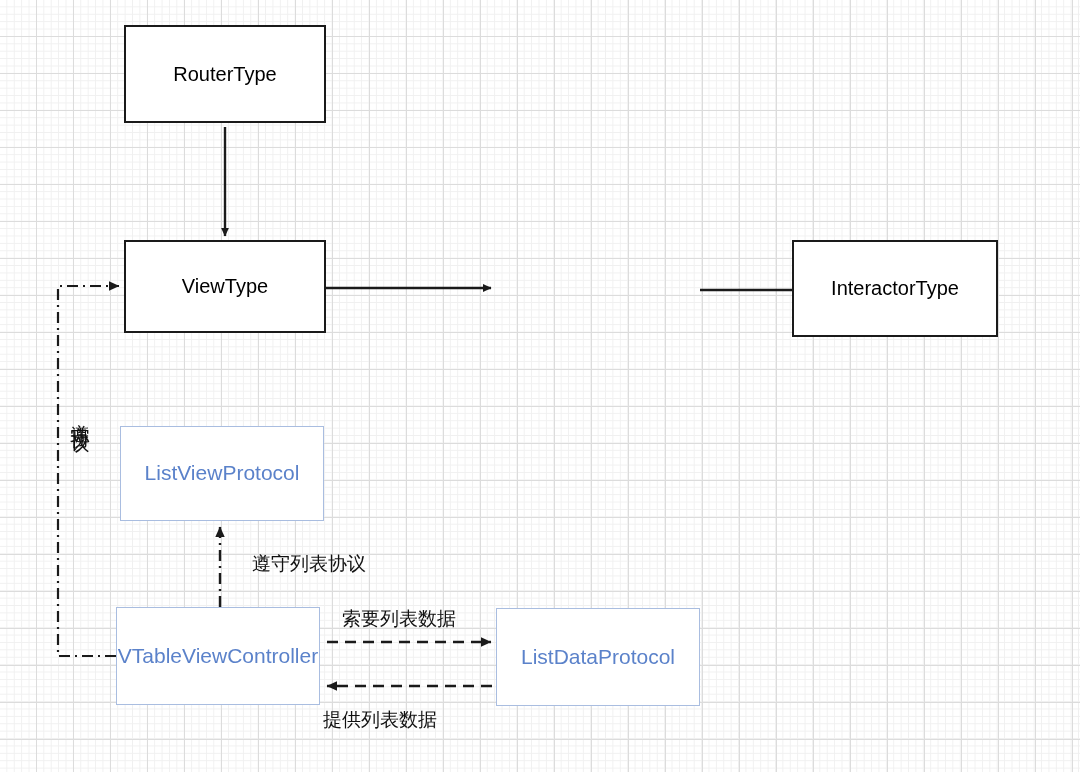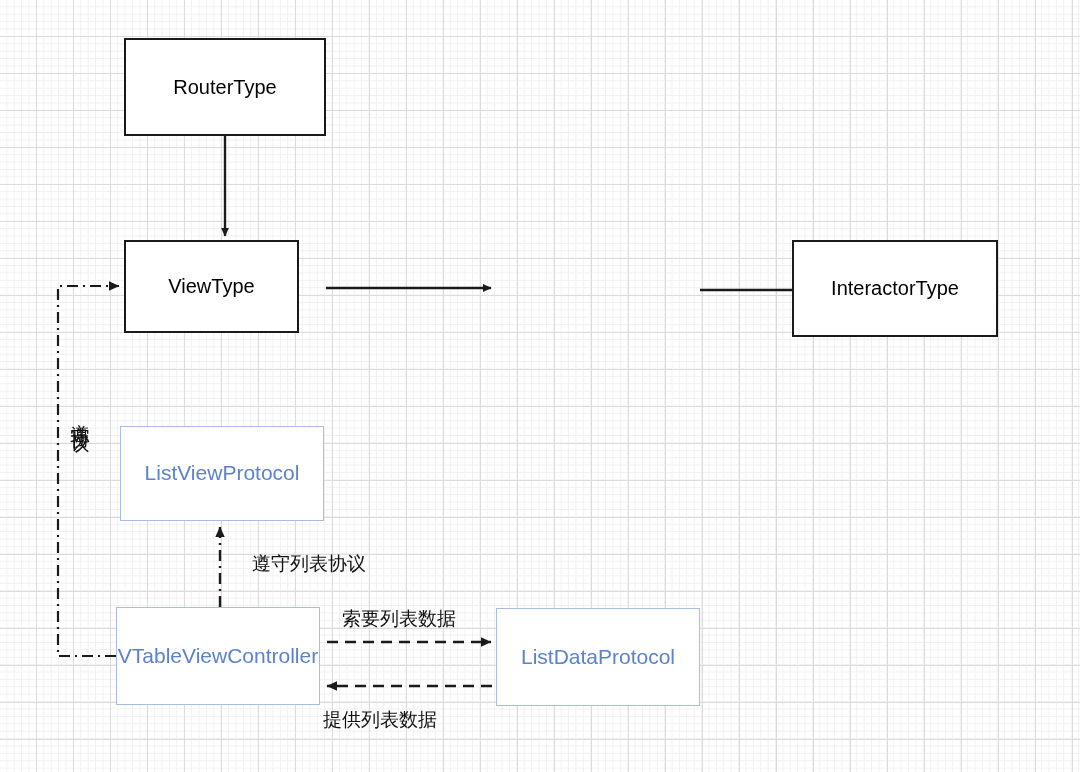--- a/index.html
+++ b/index.html
@@ -123,25 +123,25 @@
 
     <g>
       <line x1="327" y1="642" x2="491" y2="642" stroke="#1a1a1a" stroke-width="2.4" stroke-dasharray="11 7" marker-end="url(#arrow-dash)"></line>
     </g>
 
     <g>
       <line x1="492" y1="686" x2="327" y2="686" stroke="#1a1a1a" stroke-width="2.4" stroke-dasharray="11 7" marker-end="url(#arrow-dash)"></line>
     </g>
   </svg>
 
-  <div class="node solid" style="left:124px; top:38px; width:202px; height:98px;">
+  <div class="node solid" style="left:124px; top:25px; width:202px; height:98px;">
     <span class="node-label">RouterType</span>
   </div>
 
-  <div class="node solid" style="left:124px; top:240px; width:175px; height:93px;">
+  <div class="node solid" style="left:124px; top:240px; width:202px; height:93px;">
     <span class="node-label">ViewType</span>
   </div>
 
 
   <div class="node solid" style="left:792px; top:240px; width:206px; height:97px;">
     <span class="node-label">InteractorType</span>
   </div>
 
   <div class="node protocol" style="left:120px; top:426px; width:204px; height:95px;">
     <span class="node-label">ListViewProtocol</span>

